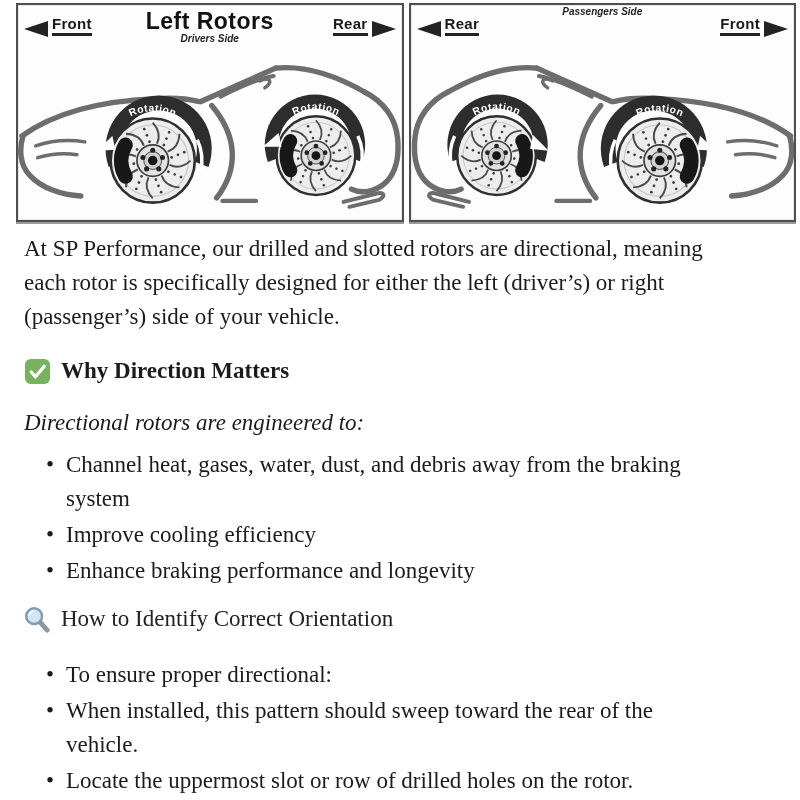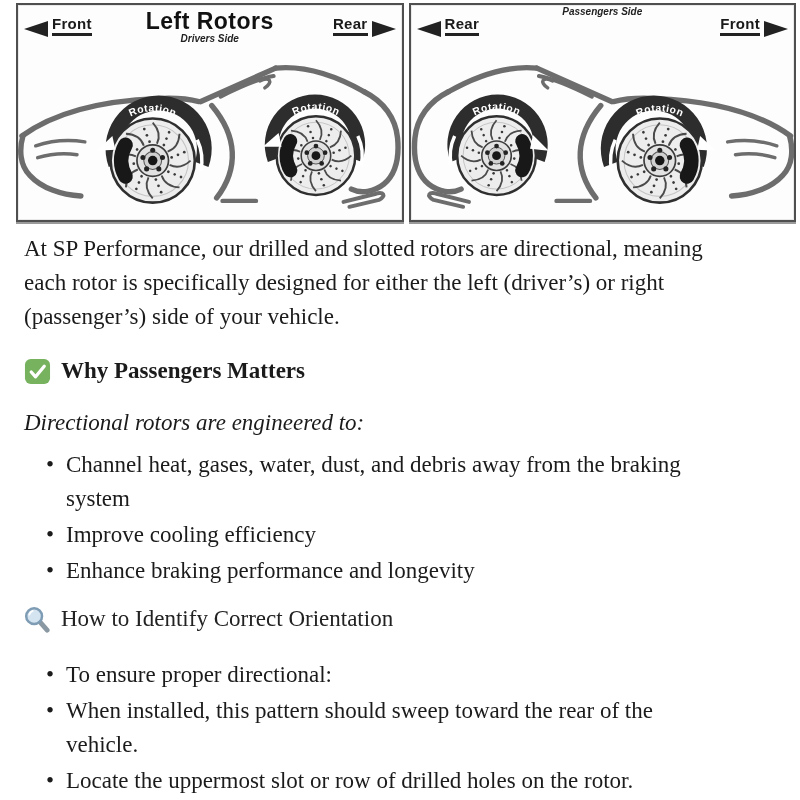--- a/index.html
+++ b/index.html
@@ -178,21 +178,21 @@
 
   <div class="content">
 
     <p class="intro">At SP Performance, our drilled and slotted rotors are directional, meaning each rotor is specifically designed for either the left (driver’s) or right (passenger’s) side of your vehicle.</p>
 
     <div class="h-row h1-row">
       <svg class="emoji" viewBox="0 0 28 28">
         <rect x="1" y="1" width="26" height="26" rx="6" fill="#77b25f"></rect>
         <path d="M 7.5 14.5 L 12 19.5 L 21 8.5" fill="none" stroke="#ffffff" stroke-width="3.4" stroke-linecap="round" stroke-linejoin="round"></path>
       </svg>
-      <span class="h-text">Why Passengers Matters</span>
+      <span class="h-text">Why Direction Matters</span>
     </div>
 
     <p class="lead">Directional rotors are engineered to:</p>
 
     <ul class="blist">
       <li>Channel heat, gases, water, dust, and debris away from the braking system</li>
       <li>Improve cooling efficiency</li>
       <li>Enhance braking performance and longevity</li>
     </ul>
 

